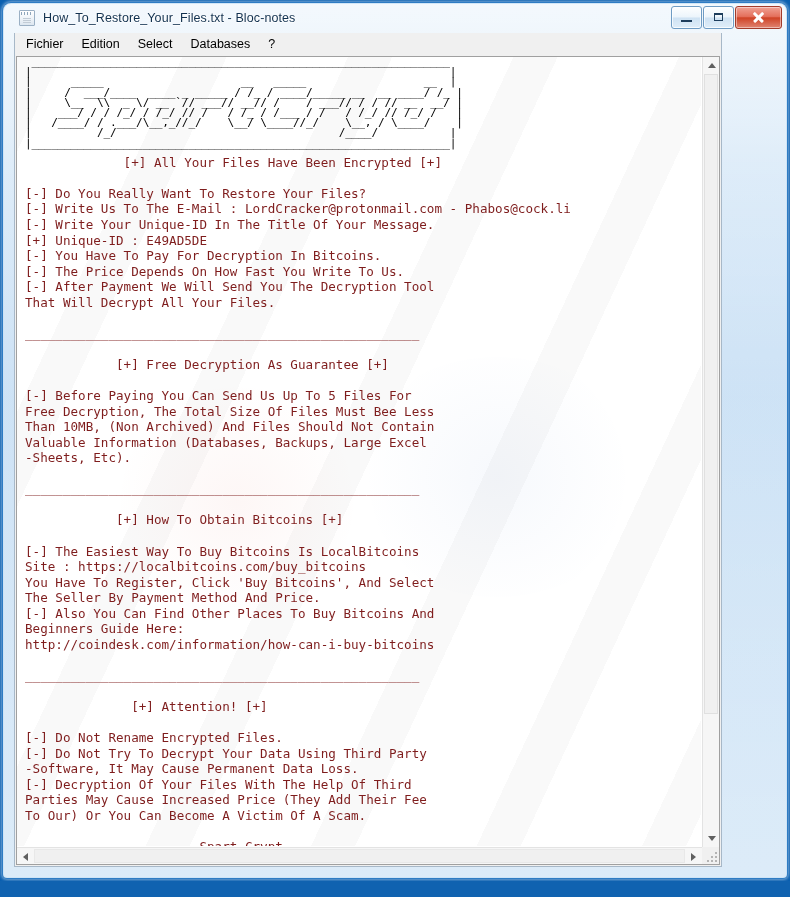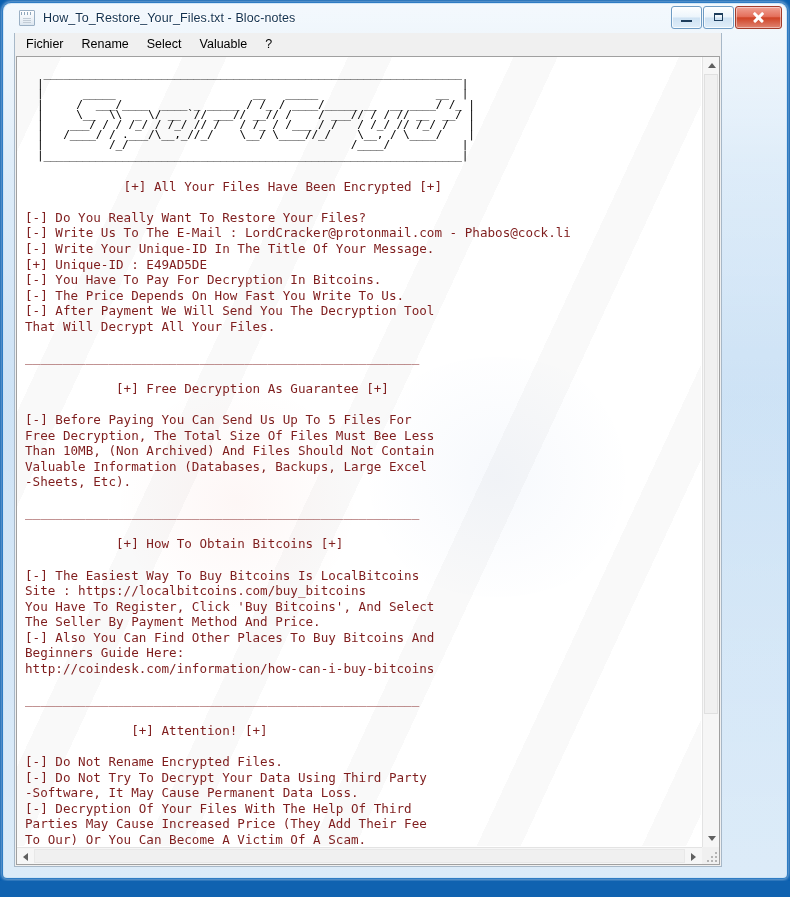--- a/index.html
+++ b/index.html
@@ -246,21 +246,21 @@
     padding: 6px 0 0 8px;
     font-family: "DejaVu Sans Mono", "Liberation Mono", monospace;
     font-size: 12.6px;
     line-height: 15.55px;
     color: #7f1d1d;
     white-space: pre;
     letter-spacing: 0px;
   }
   #ascii-art {
     position: relative;
-    margin: 12px;
+    margin: 0;
     padding: 0 0 0 8px;
     font-family: "DejaVu Sans Mono", "Liberation Mono", monospace;
     font-size: 11.2px;
     line-height: 10.2px;
     color: #000;
     white-space: pre;
     letter-spacing: -0.2px;
   }
 
   
@@ -375,23 +375,23 @@
     </div>
     <div class="win-btn" id="close-button">
       <span class="glyph-close"></span>
     </div>
   </div>
 
   <div id="client-area">
 
     <div id="menu-bar">
       <div class="menu-item">Fichier</div>
-      <div class="menu-item">Rename</div>
+      <div class="menu-item">Edition</div>
       <div class="menu-item">Select</div>
-      <div class="menu-item">Valuable</div>
+      <div class="menu-item">Databases</div>
       <div class="menu-item">?</div>
     </div>
 
     <div id="editor-region">
 
       <div id="text-canvas">
         <div id="watermark"></div>
         <div id="watermark2"></div>
         <div id="watermark3"></div>
         <pre id="ascii-art"> ________________________________________________________________

